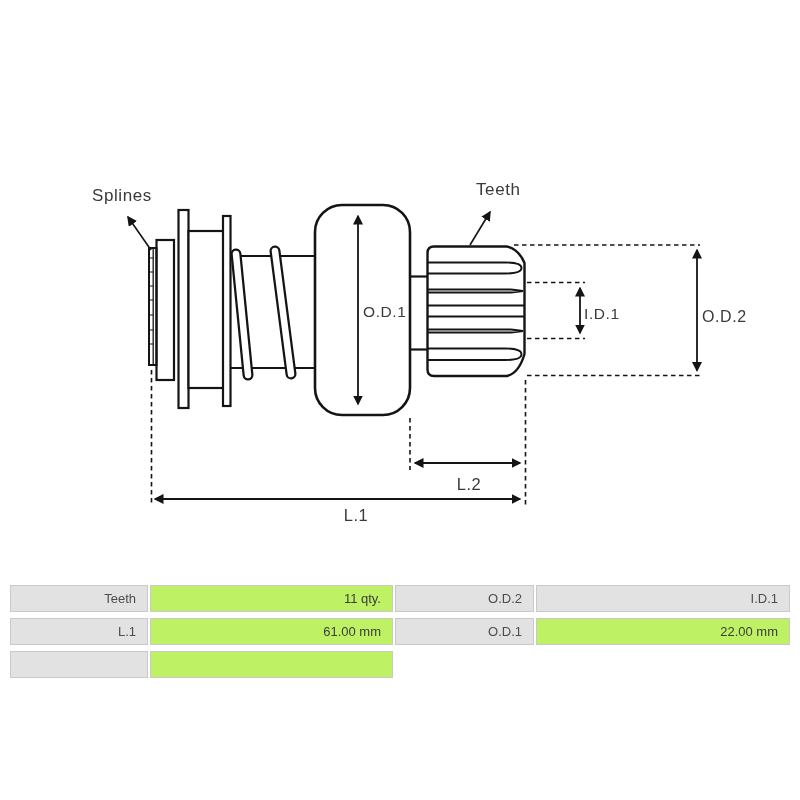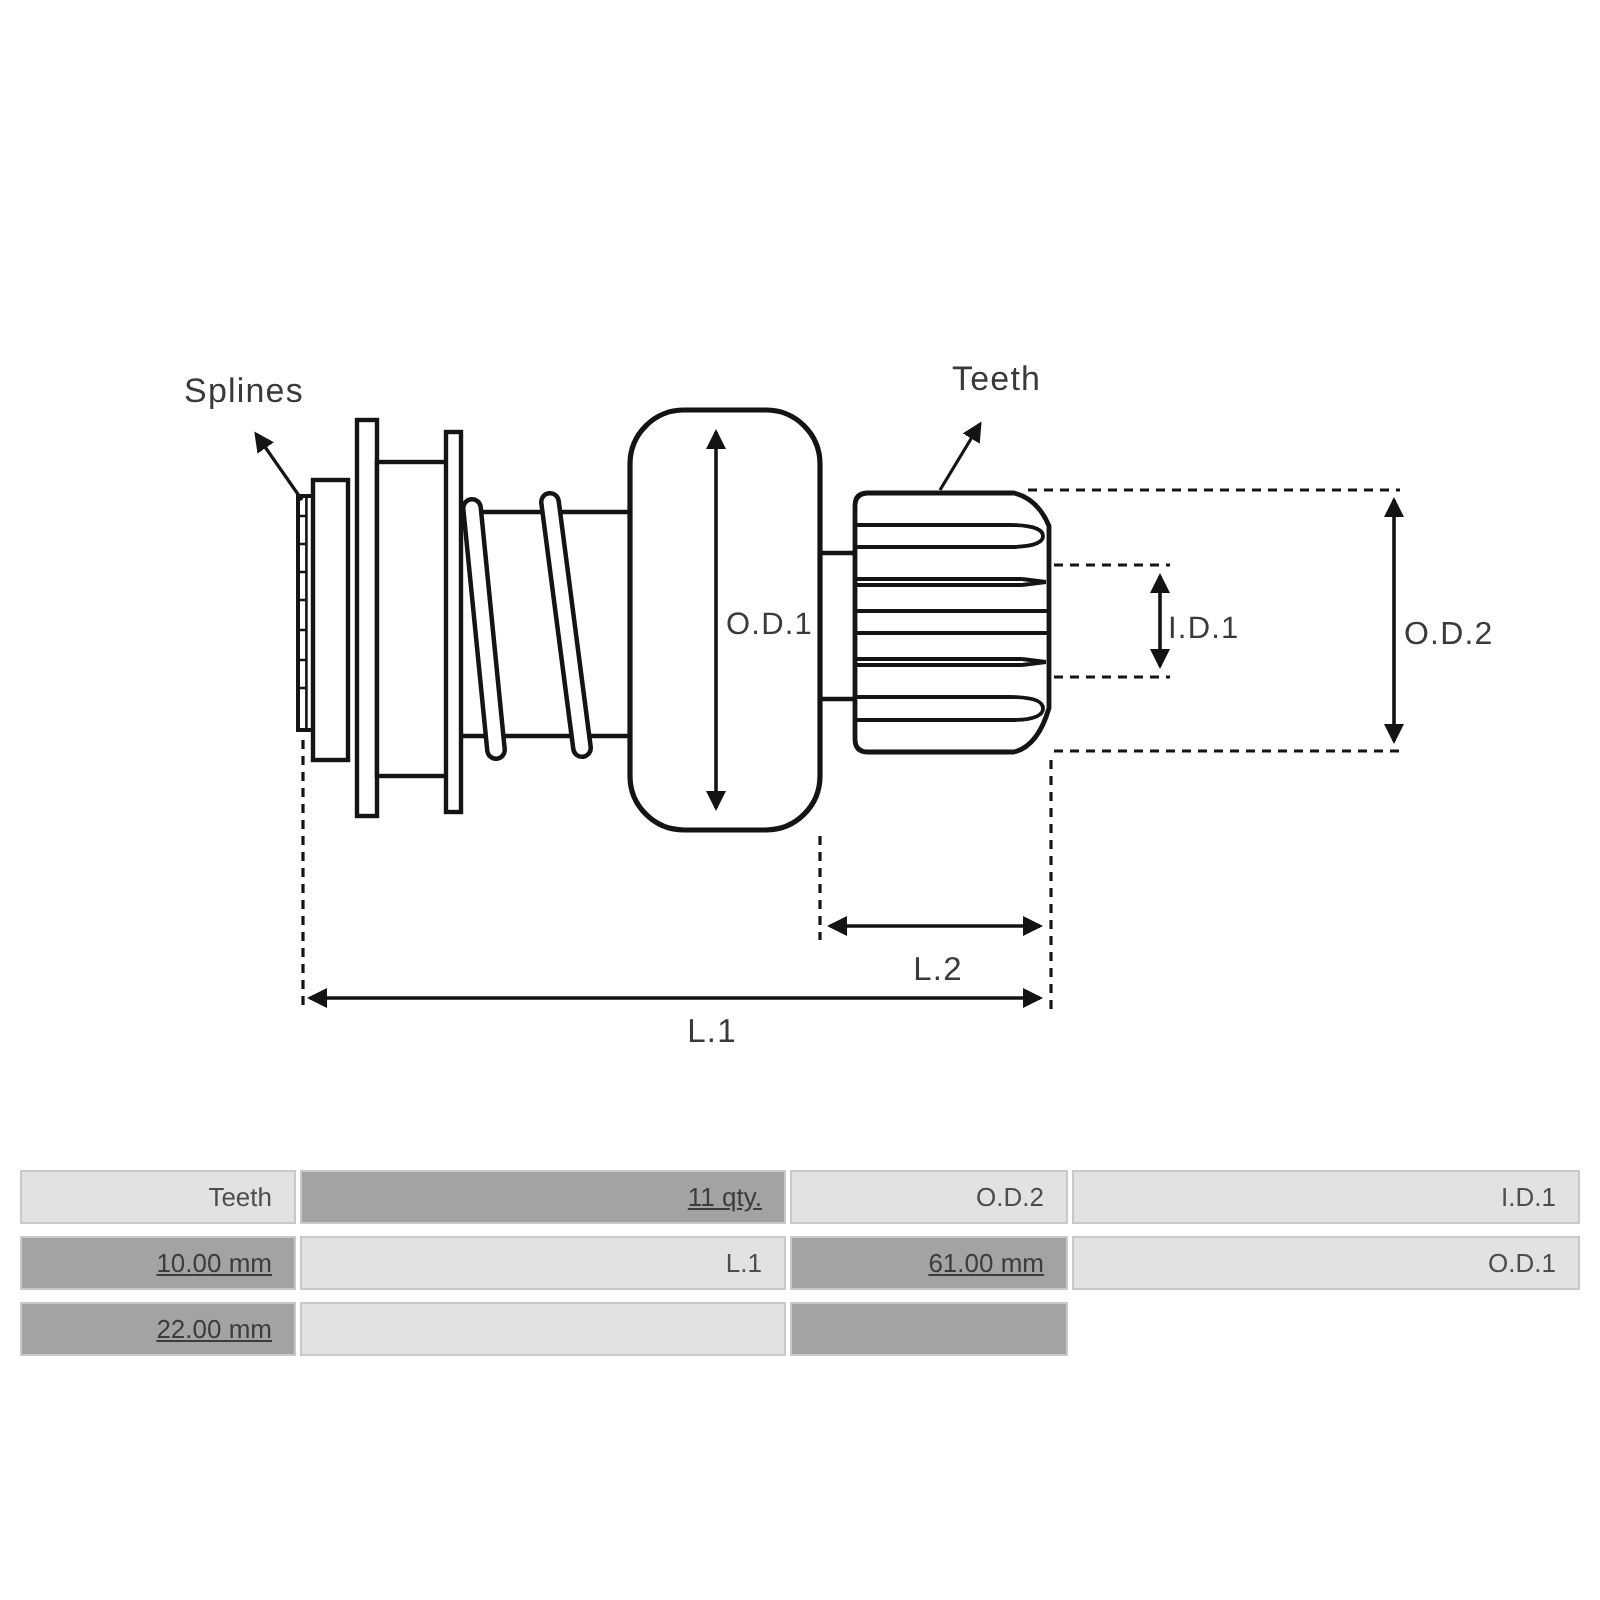--- a/index.html
+++ b/index.html
@@ -42,23 +42,22 @@
     padding-right: 11px;
     border: 1px solid #c9c9c9;
     box-sizing: border-box;
     white-space: nowrap;
   }
   .cell.label {
     background: #e2e2e2;
     color: #4d4d4d;
   }
   .cell.value {
-    background: #a3a3a3;
+    background: #bef264;
     color: #3c3c3c;
-    text-decoration: underline;
   }
 </style>
 </head>
 <body>
 
 <svg class="drawing" width="800" height="575" viewBox="0 0 800 575">
   <defs>
     <marker id="ah" viewBox="0 0 10 10" refX="8.5" refY="5" markerWidth="10" markerHeight="10" orient="auto-start-reverse" markerUnits="userSpaceOnUse">
       <path d="M0 0 L10 5 L0 10 Z" fill="#141414"></path>
     </marker>
@@ -146,21 +145,20 @@
   <text x="356" y="521" font-size="16.5" text-anchor="middle">L.1</text>
 </svg>
 
 <div class="spec-table">
 
   <div class="cell label">Teeth</div>
   <div class="cell value">11 qty.</div>
   <div class="cell label">O.D.2</div>
 
   <div class="cell label">I.D.1</div>
-  <div class="cell value">10.00 mm</div>
   <div class="cell label">L.1</div>
   <div class="cell value">61.00 mm</div>
 
   <div class="cell label">O.D.1</div>
   <div class="cell value">22.00 mm</div>
   <div class="cell label"></div>
   <div class="cell value"></div>
 </div>
 
 </body></html>

